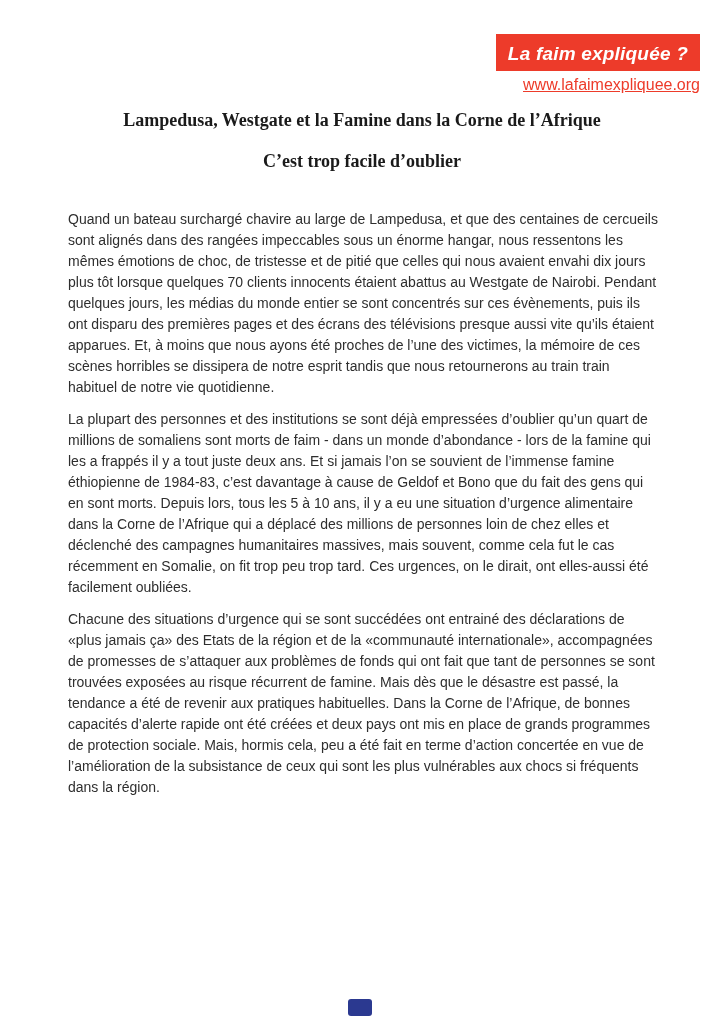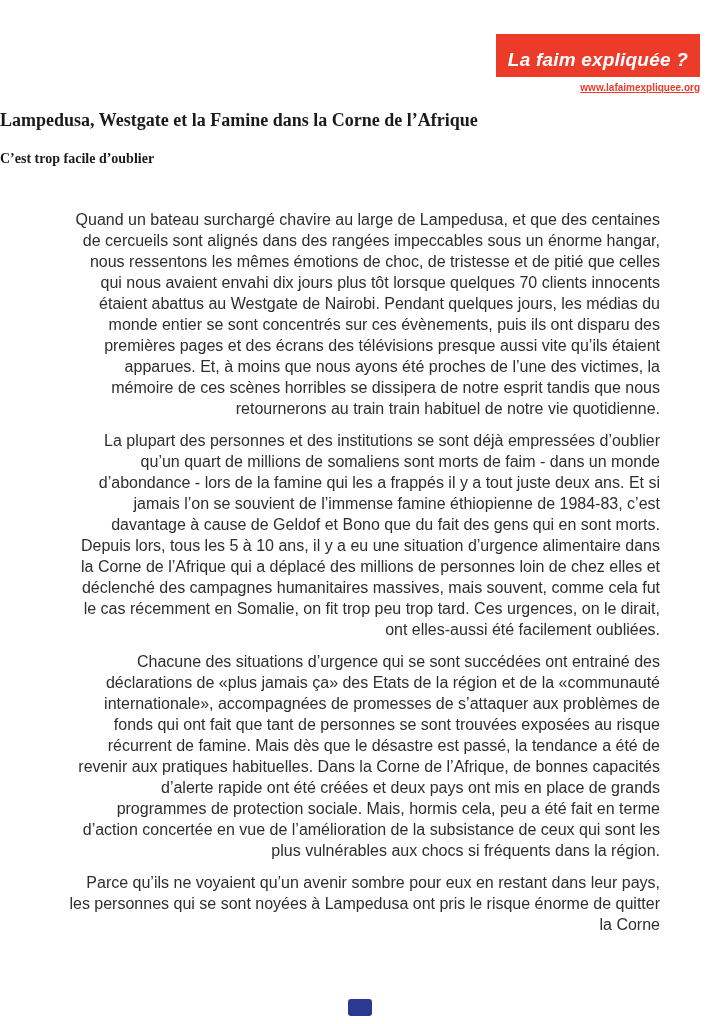--- a/index.html
+++ b/index.html
@@ -24,60 +24,61 @@
   }
   .logo-box {
     display: inline-block;
     background: #ed3b2a;
     color: #ffffff;
     font-family: "Liberation Sans", sans-serif;
     font-weight: bold;
     font-style: italic;
     font-size: 19px;
     letter-spacing: 0.2px;
-    padding: 15px 12px 6px 12px;
+    padding: 9px 12px 6px 12px;
     margin-left: 16px;
   }
   .site-link {
     display: block;
     margin-top: 5px;
     color: #ed3b2a;
-    font-size: 10px;
-    font-weight: bold;
+    font-size: 16px;
+    font-weight: normal;
     text-decoration: underline;
     cursor: pointer;
   }
   .title-block {
     position: absolute;
     top: 110px;
     left: 0;
     width: 724px;
+    text-align: center;
     font-family: "Liberation Serif", serif;
     font-weight: bold;
     color: #1a1a1a;
   }
   .article-title {
     font-size: 18px;
     margin: 0 0 20px 0;
   }
   .article-subtitle {
-    font-size: 14px;
+    font-size: 18px;
     margin: 0;
   }
   .content {
     position: absolute;
     top: 209px;
     left: 68px;
     width: 592px;
   }
   .content p {
     margin: 0 0 11px 0;
-    font-size: 16px;
+    font-size: 14px;
     line-height: 21px;
-    text-align: right;
+    text-align: left;
     color: #2e2e2e;
   }
   .footer-mark {
     position: absolute;
     left: 348px;
     top: 999px;
     width: 24px;
     height: 17px;
     background: #2b3990;
     border-radius: 3px;
@@ -95,18 +96,17 @@
 
   <div class="title-block">
     <h1 class="article-title">Lampedusa, Westgate et la Famine dans la Corne de l’Afrique</h1>
     <h2 class="article-subtitle">C’est trop facile d’oublier</h2>
   </div>
 
   <div class="content">
     <p>Quand un bateau surchargé chavire au large de Lampedusa, et que des centaines de cercueils sont alignés dans des rangées impeccables sous un énorme hangar, nous ressentons les mêmes émotions de choc, de tristesse et de pitié que celles qui nous avaient envahi dix jours plus tôt lorsque quelques 70 clients innocents étaient abattus au Westgate de Nairobi. Pendant quelques jours, les médias du monde entier se sont concentrés sur ces évènements, puis ils ont disparu des premières pages et des écrans des télévisions presque aussi vite qu’ils étaient apparues. Et, à moins que nous ayons été proches de l’une des victimes, la mémoire de ces scènes horribles se dissipera de notre esprit tandis que nous retournerons au train train habituel de notre vie quotidienne.</p>
     <p>La plupart des personnes et des institutions se sont déjà empressées d’oublier qu’un quart de millions de somaliens sont morts de faim - dans un monde d’abondance - lors de la famine qui les a frappés il y a tout juste deux ans. Et si jamais l’on se souvient de l’immense famine éthiopienne de 1984-83, c’est davantage à cause de Geldof et Bono que du fait des gens qui en sont morts. Depuis lors, tous les 5 à 10 ans, il y a eu une situation d’urgence alimentaire dans la Corne de l’Afrique qui a déplacé des millions de personnes loin de chez elles et déclenché des campagnes humanitaires massives, mais souvent, comme cela fut le cas récemment en Somalie, on fit trop peu trop tard. Ces urgences, on le dirait, ont elles-aussi été facilement oubliées.</p>
     <p>Chacune des situations d’urgence qui se sont succédées ont entrainé des déclarations de «plus jamais ça» des Etats de la région et de la «communauté internationale», accompagnées de promesses de s’attaquer aux problèmes de fonds qui ont fait que tant de personnes se sont trouvées exposées au risque récurrent de famine. Mais dès que le désastre est passé, la tendance a été de revenir aux pratiques habituelles. Dans la Corne de l’Afrique, de bonnes capacités d’alerte rapide ont été créées et deux pays ont mis en place de grands programmes de protection sociale. Mais, hormis cela, peu a été fait en terme d’action concertée en vue de l’amélioration de la subsistance de ceux qui sont les plus vulnérables aux chocs si fréquents dans la région.</p>
-    <p>Parce qu’ils ne voyaient qu’un avenir sombre pour eux en restant dans leur pays, les personnes qui se sont noyées à Lampedusa ont pris le risque énorme de quitter la Corne</p>
   </div>
 
   <div class="footer-mark"></div>
 
 </div>
 
 </body></html>

